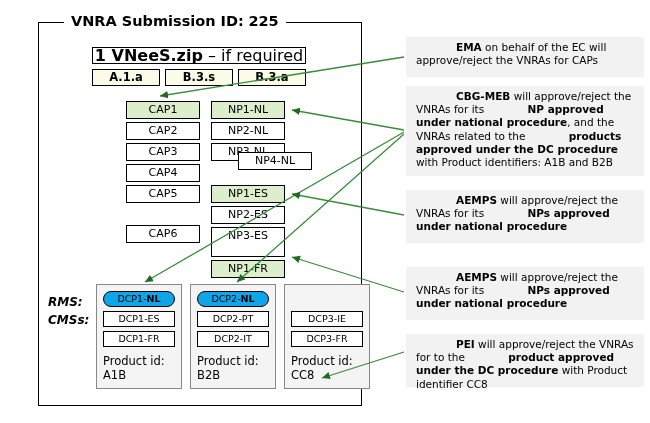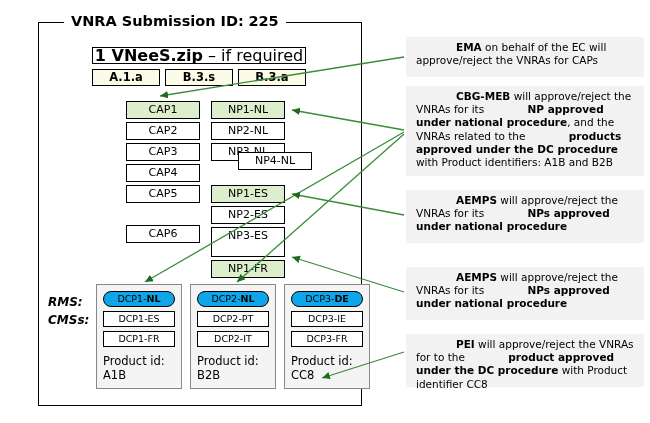--- a/index.html
+++ b/index.html
@@ -158,23 +158,20 @@
   <div class="dcp-group" style="left:190px;top:284px;width:86px;height:105px;"></div>
   <div class="dcp-node green" style="left:197px;top:291px;width:72px;height:16px;">
     <span>DCP2-</span><b>NL</b>
   </div>
   <div class="dcp-node" style="left:197px;top:311px;width:72px;height:16px;">DCP2-PT</div>
   <div class="dcp-node" style="left:197px;top:331px;width:72px;height:16px;">DCP2-IT</div>
   <div class="prod-label" style="left:197px;top:355px;width:78px;">Product id:
 B2B</div>
 
   <div class="dcp-group" style="left:284px;top:284px;width:86px;height:105px;"></div>
-  <div class="dcp-node green" style="left:291px;top:291px;width:72px;height:16px;">
-    <span>DCP3-</span><b>DE</b>
-  </div>
   <div class="dcp-node" style="left:291px;top:311px;width:72px;height:16px;">DCP3-IE</div>
   <div class="dcp-node" style="left:291px;top:331px;width:72px;height:16px;">DCP3-FR</div>
   <div class="prod-label" style="left:291px;top:355px;width:78px;">Product id:
 CC8</div>
 
   <div class="callout" style="left:406px;top:37px;width:238px;height:40px;"><b>EMA</b> on behalf of the EC will approve/reject the VNRAs for CAPs</div>
   <div class="callout" style="left:406px;top:86px;width:238px;height:90px;"><b>CBG-MEB</b> will approve/reject the VNRAs for its <b>NP approved under national procedure</b>, and the VNRAs related to the <b>products approved under the DC procedure</b> with Product identifiers: A1B and B2B</div>
   <div class="callout" style="left:406px;top:190px;width:238px;height:53px;"><b>AEMPS</b> will approve/reject the VNRAs for its <b>NPs approved under national procedure</b></div>
   <div class="callout" style="left:406px;top:267px;width:238px;height:53px;"><b>AEMPS</b> will approve/reject the VNRAs for its <b>NPs approved under national procedure</b></div>
   <div class="callout" style="left:406px;top:334px;width:238px;height:53px;"><b>PEI</b> will approve/reject the VNRAs for to the <b>product approved under the DC procedure</b> with Product identifier CC8</div>

